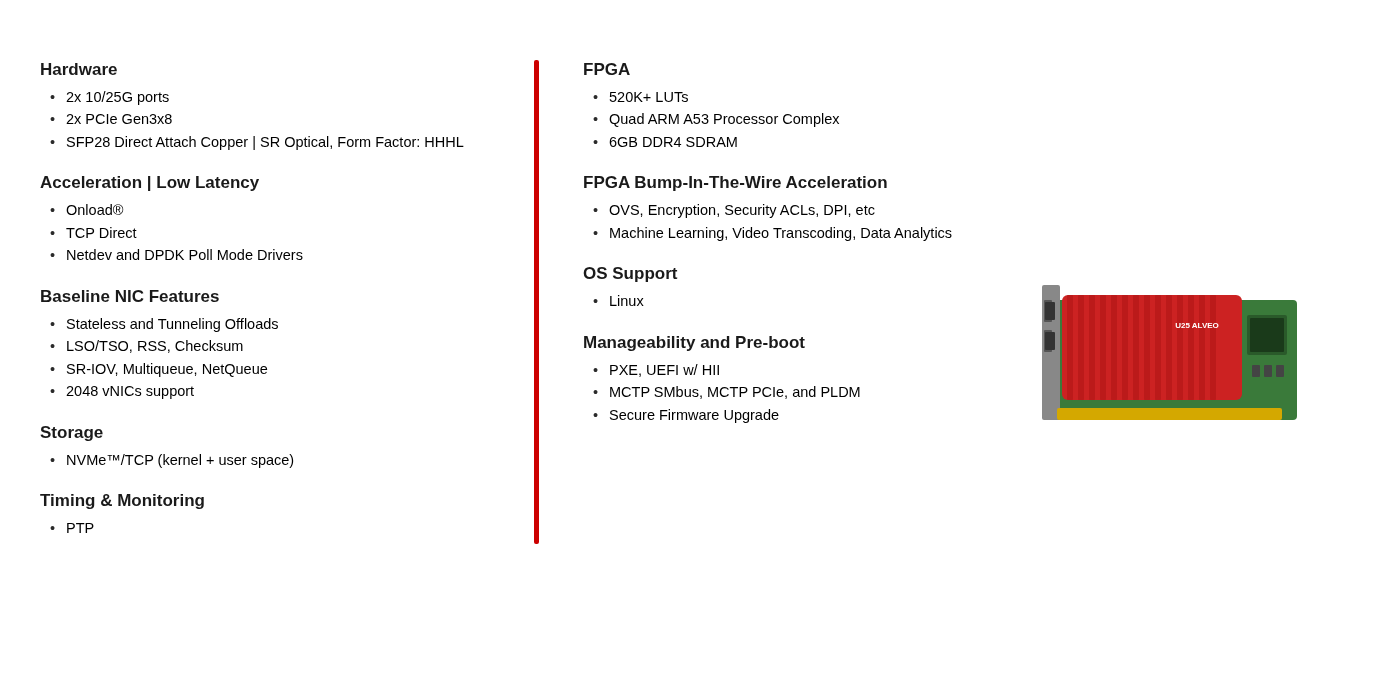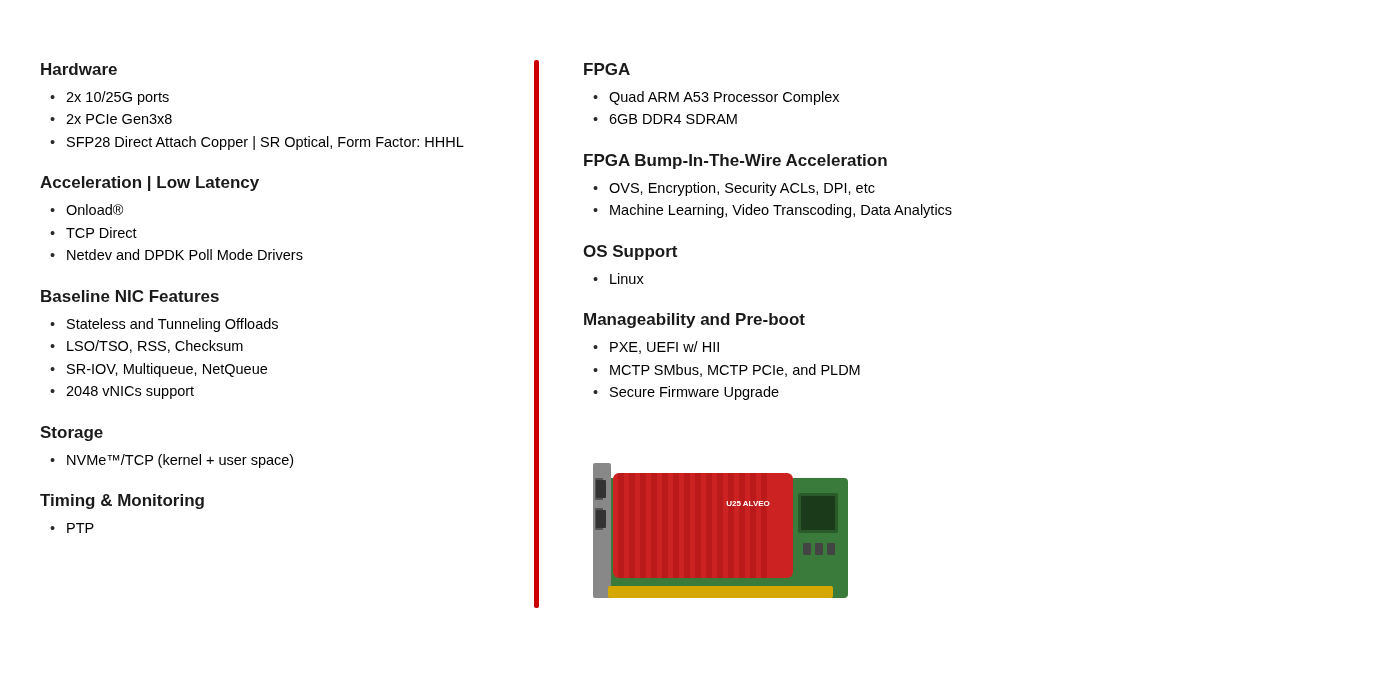--- a/index.html
+++ b/index.html
@@ -39,21 +39,21 @@
       flex-shrink: 0;
       margin: 0 30px;
       border-radius: 2px;
     }
     .right-column {
       flex: 1;
       padding-left: 10px;
     }
     .right-content-row {
       display: flex;
-      flex-direction: column;
+      flex-direction: row;
       gap: 0;
     }
     .right-text {
       flex: 1;
     }
     .card-image {
       width: 320px;
       flex-shrink: 0;
       display: flex;
       align-items: flex-end;
@@ -132,20 +132,21 @@
         </ul>
       </div>
 
     <div class="divider"></div>
 
     <div class="right-column">
       <div class="right-content-row">
         <div class="right-text" id="right-col">
             <div class="section-heading">FPGA</div>
             <ul class="bullet-list">
+              <li>520K+ LUTs</li>
               <li>Quad ARM A53 Processor Complex</li>
               <li>6GB DDR4 SDRAM</li>
             </ul>
             <div class="section-heading">FPGA Bump-In-The-Wire Acceleration</div>
             <ul class="bullet-list">
               <li>OVS, Encryption, Security ACLs, DPI, etc</li>
               <li>Machine Learning, Video Transcoding, Data Analytics</li>
             </ul>
             <div class="section-heading">OS Support</div>
             <ul class="bullet-list">

